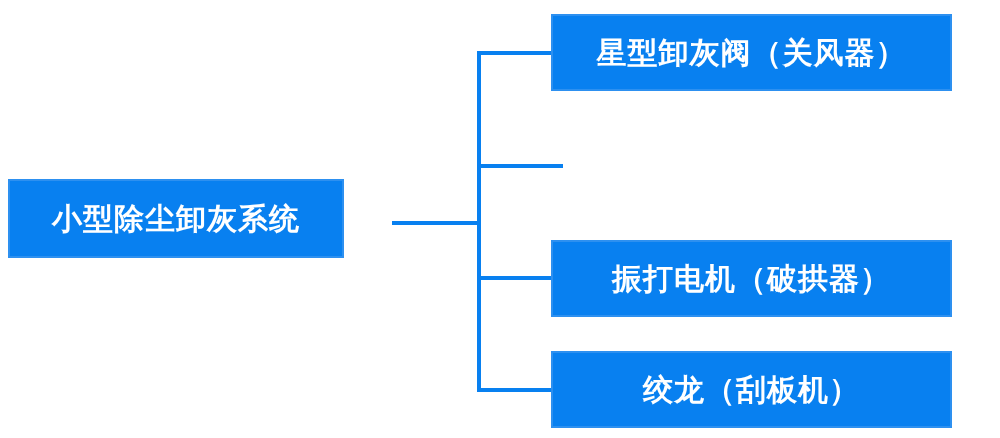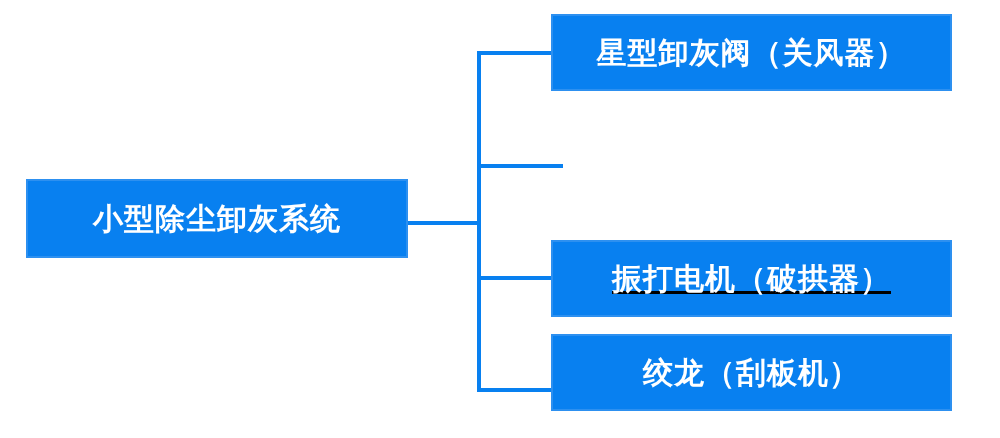--- a/index.html
+++ b/index.html
@@ -38,32 +38,32 @@
   .node-label {
     color: #ffffff;
     font-weight: bold;
     letter-spacing: 1px;
     white-space: nowrap;
     line-height: 1;
     font-family: "Liberation Sans", "DejaVu Sans", sans-serif;
   }
 
   #root-node {
-    left: 26px;
+    left: 8px;
     top: 179px;
-    width: 382px;
+    width: 336px;
     height: 79px;
   }
   #root-node .node-label { font-size: 30px; }
 
   .child-node { left: 551px; width: 401px; height: 77px; }
   #child-node-0 { top: 14px; }
   #child-node-1 { top: 128px; }
-  #child-node-2 { top: 240px; text-decoration: underline; }
-  #child-node-3 { top: 334px; }
+  #child-node-2 { top: 240px; }
+  #child-node-3 { top: 351px; }
   .child-node .node-label { font-size: 30px; }
 
   
   .conn {
     position: absolute;
     background: #0880f0;
   }
   .conn-h { height: 4px; }
   .conn-v { width: 4px; }
 

